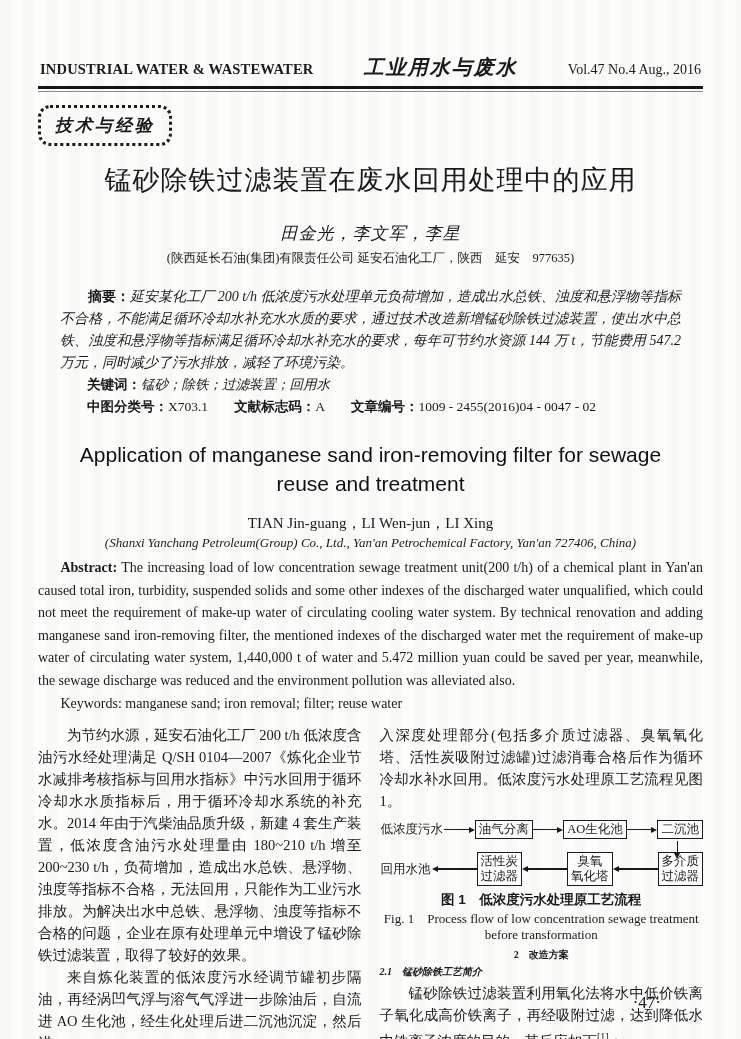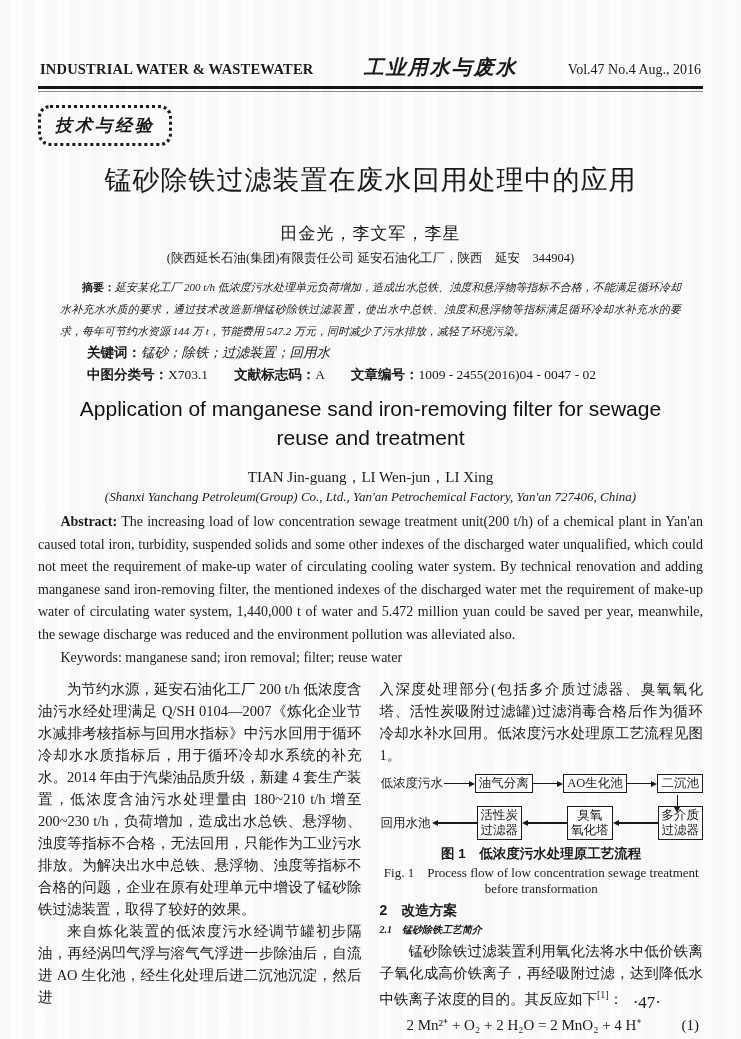--- a/index.html
+++ b/index.html
@@ -26,47 +26,47 @@
   
   .badge{
     display:inline-block;margin-top:13px;
     border:3px dotted #1b1b1b;border-radius:12px;
     padding:6px 14px;
     font-weight:bold;font-style:italic;font-size:17px;letter-spacing:3px;
   }
   
   .title-cn{margin-top:16px;text-align:center;font-family:"Liberation Sans", sans-serif;
     font-weight:normal;font-size:27px;letter-spacing:1px;}
-  .authors-cn{margin-top:24px;text-align:center;font-size:17px;letter-spacing:1px;}
+  .authors-cn{margin-top:24px;text-align:center;font-size:17px;letter-spacing:1px;font-style:italic;}
   .affil-cn{margin-top:5px;text-align:center;font-size:12.5px;}
   
-  .abs-block{margin:9px 22px 0 22px;font-size:11px;line-height:22px;text-align:justify;}
+  .abs-block{margin:19px 22px 0 22px;font-size:14px;line-height:22px;text-align:justify;}
   .abs-block .lbl{font-weight:bold;font-style:normal;}
   .abs-text,.kw-text{font-style:italic;}
   .abs-first{text-indent:2em;}
   .kw-line{margin:0 22px;font-size:13.5px;line-height:22px;text-indent:2em;}
   .clc-line{margin:0 22px;font-size:13.5px;line-height:22px;text-indent:2em;}
   .clc-line .lbl{font-weight:bold;}
   .clc-gap{display:inline-block;width:26px;}
   
-  .title-en{margin-top:8px;text-align:center;font-family:"Liberation Sans", sans-serif;
+  .title-en{margin-top:22px;text-align:center;font-family:"Liberation Sans", sans-serif;
     font-size:21px;line-height:29px;color:#111;}
   .authors-en{margin-top:16px;text-align:center;font-size:15px;}
   .affil-en{margin-top:2px;text-align:center;font-size:13px;font-style:italic;}
   .abs-en{margin-top:6px;font-size:14px;line-height:22.5px;text-align:justify;}
   .abs-en .first{text-indent:1.6em;}
   .abs-en .lbl{font-weight:bold;}
   .kw-en{font-size:14px;line-height:23px;text-indent:1.6em;}
   .kw-en .lbl{font-weight:normal;margin-top:20px;}
   
   .columns{display:flex;gap:18px;margin-top:9px;}
   .col{flex:1 1 0;min-width:0;}
   .cn-p{font-size:14.5px;line-height:22px;text-align:justify;text-indent:2em;margin:0;}
-  .sec-h{font-family:Liberation Sans, sans-serif;font-weight:bold;font-size:14px;
-    margin:5px 0 3px 0;}
+  .sec-h{font-family:Liberation Serif, serif;font-weight:bold;font-size:10px;
+    margin:5px 0 3px 0;text-align:center;}
   .sec-h2{font-weight:bold;font-style:italic;font-size:10px;margin:2px 0 3px 0;}
   
   .fig{margin-top:8px;}
   .diagram{position:relative;font-size:12.5px;line-height:1.2;margin:2px 0 3px 0;}
   .d-row{display:flex;align-items:center;}
   .d-row1{margin-bottom:13px;}
   .d-label{white-space:nowrap;padding:0 1px;}
   .d-box{border:1px solid #1a1a1a;padding:1px 3px;text-align:center;white-space:pre-line;background:rgba(255,255,255,0.6);}
   .arr{flex:1 1 12px;display:flex;align-items:center;min-width:14px;}
   .arr .shaft{flex:1;height:1.5px;background:#1a1a1a;}
@@ -97,21 +97,21 @@
   </div>
   <div class="jrule-thick"></div>
   <div class="jrule-thin"></div>
 
   <div>
     <span class="badge">技术与经验</span>
   </div>
 
   <div class="title-cn">锰砂除铁过滤装置在废水回用处理中的应用</div>
   <div class="authors-cn">田金光，李文军，李星</div>
-  <div class="affil-cn">(陕西延长石油(集团)有限责任公司 延安石油化工厂，陕西　延安　344904)</div>
+  <div class="affil-cn">(陕西延长石油(集团)有限责任公司 延安石油化工厂，陕西　延安　977635)</div>
 
   <div class="abs-block abs-first">
     <span class="lbl">摘要：</span><span class="abs-text">延安某化工厂 200 t/h 低浓度污水处理单元负荷增加，造成出水总铁、浊度和悬浮物等指标不合格，不能满足循环冷却水补充水水质的要求，通过技术改造新增锰砂除铁过滤装置，使出水中总铁、浊度和悬浮物等指标满足循环冷却水补充水的要求，每年可节约水资源 144 万 t，节能费用 547.2 万元，同时减少了污水排放，减轻了环境污染。</span>
   </div>
   <div class="kw-line">
     <span class="lbl abs-block-lbl" style="font-weight:bold">关键词：</span><span class="kw-text">锰砂；除铁；过滤装置；回用水</span>
   </div>
   <div class="clc-line">
     <span class="lbl">中图分类号：</span><span>X703.1</span><span class="clc-gap"></span><span class="lbl">文献标志码：</span><span>A</span><span class="clc-gap"></span><span class="lbl">文章编号：</span><span>1009 - 2455(2016)04 - 0047 - 02</span>
   </div>

